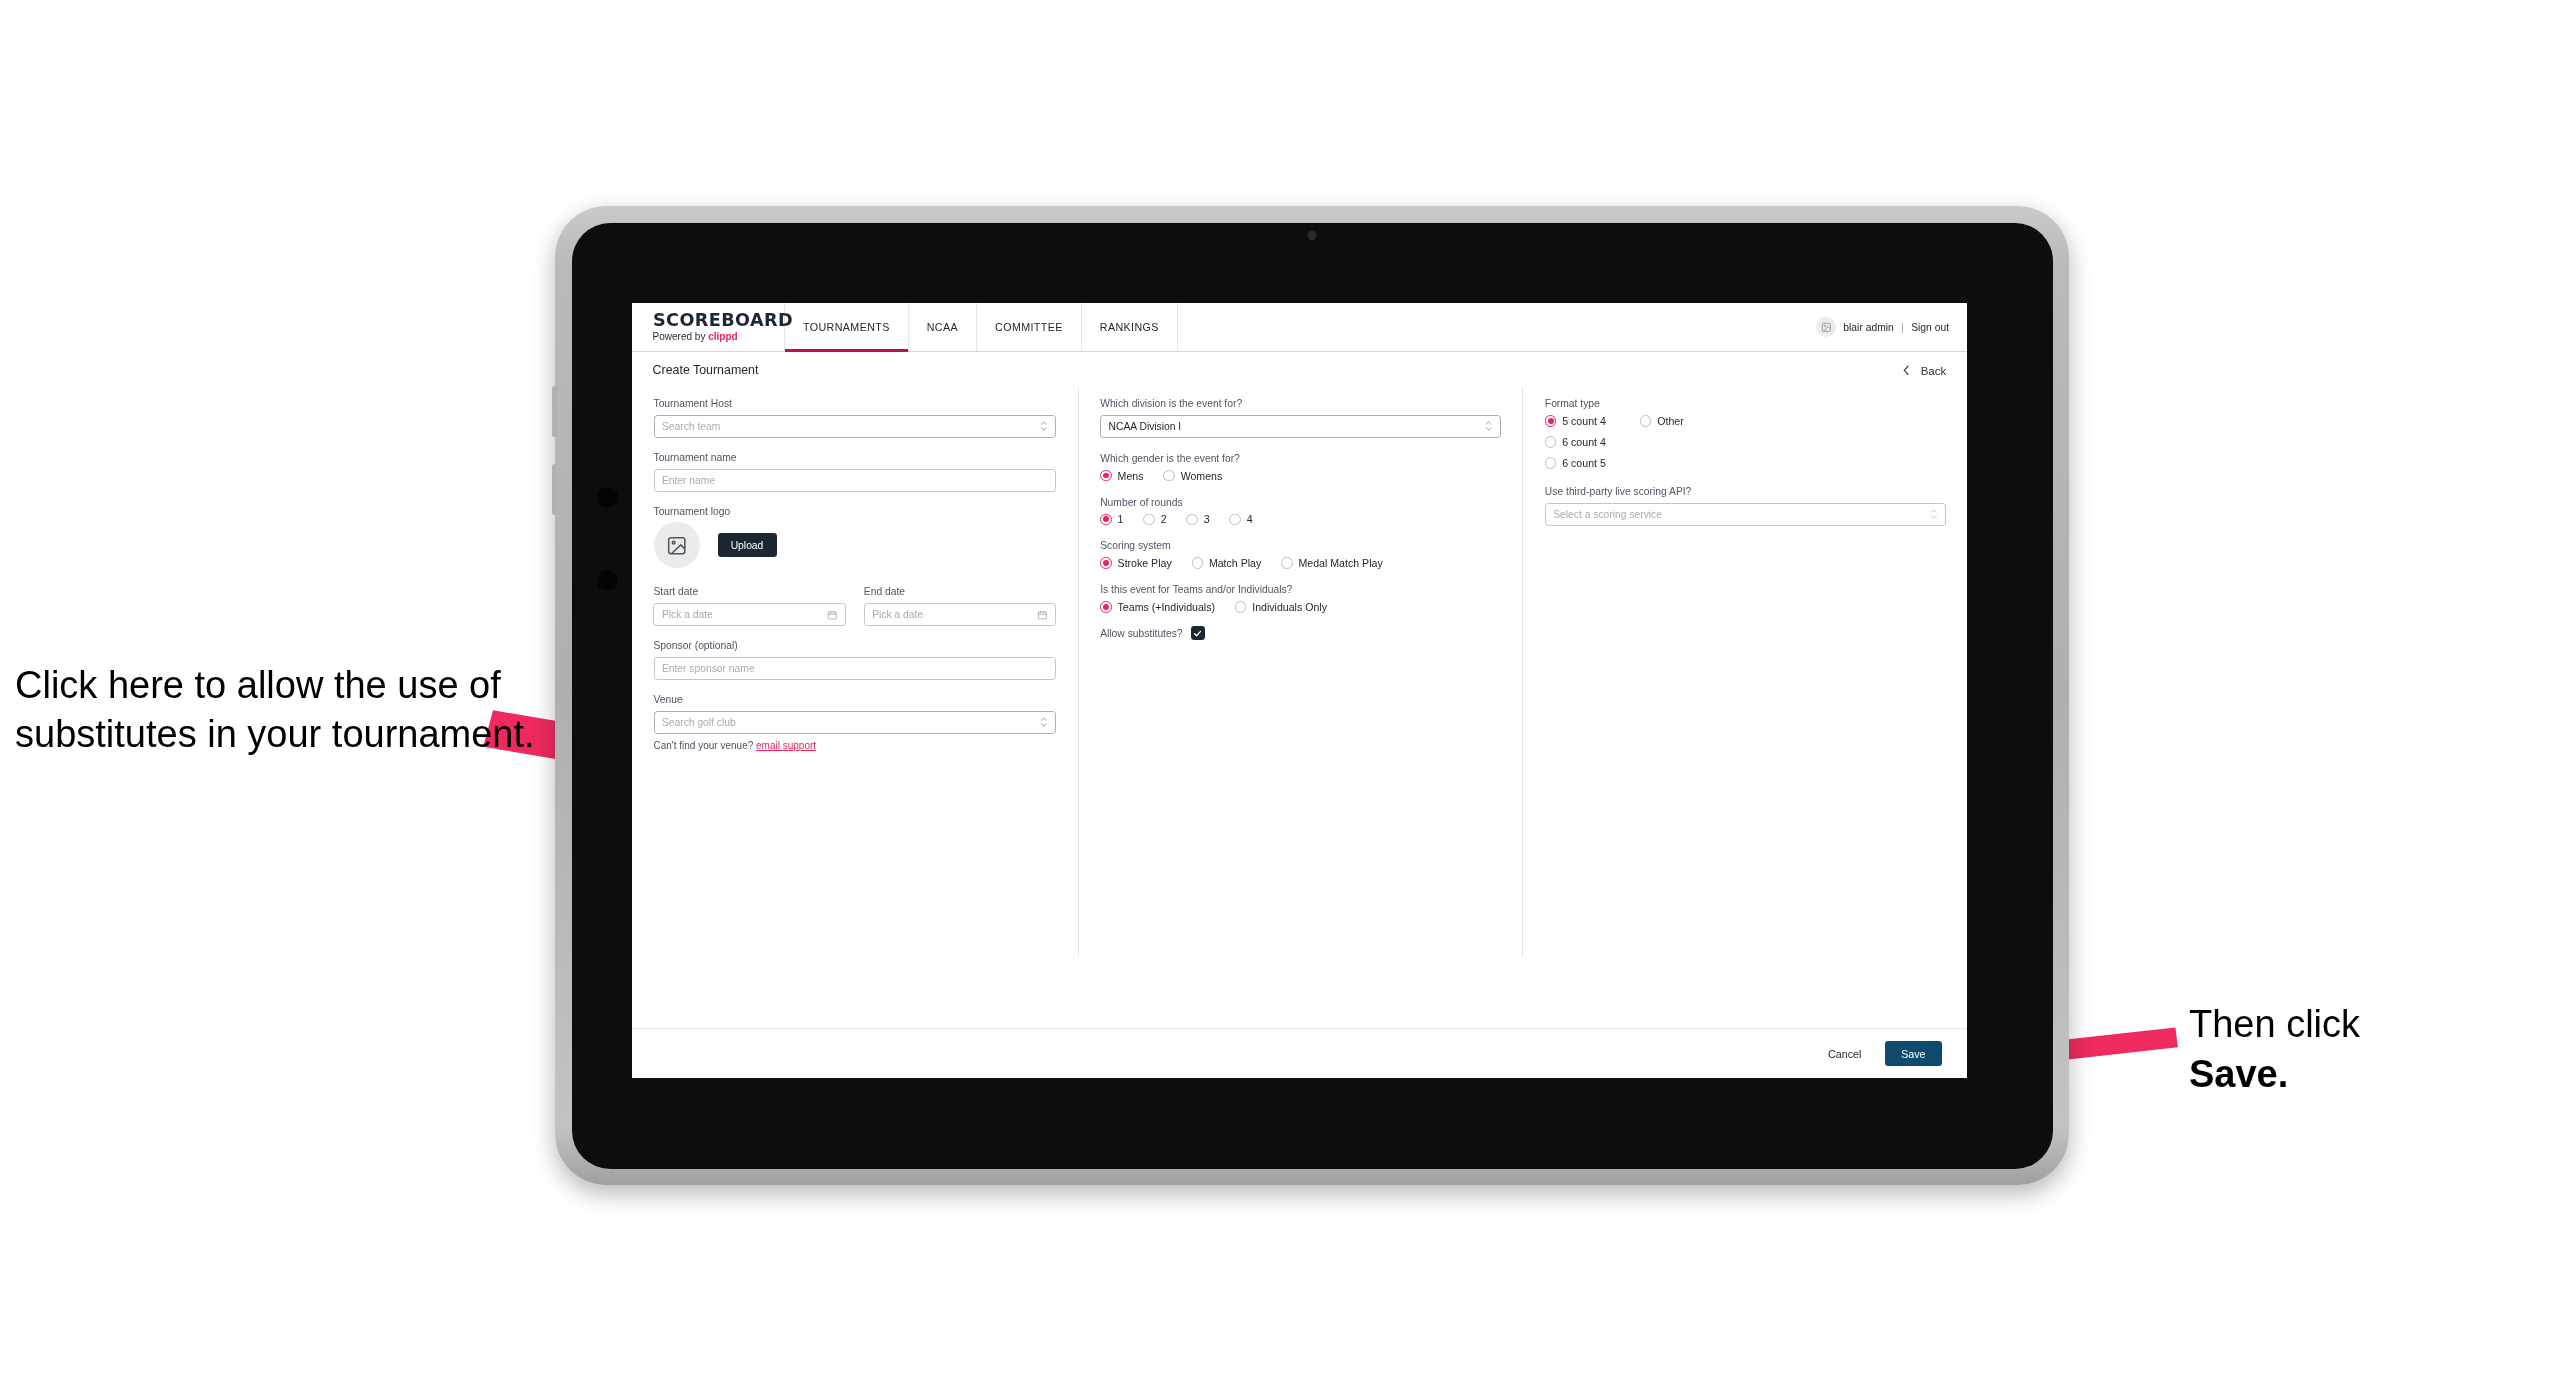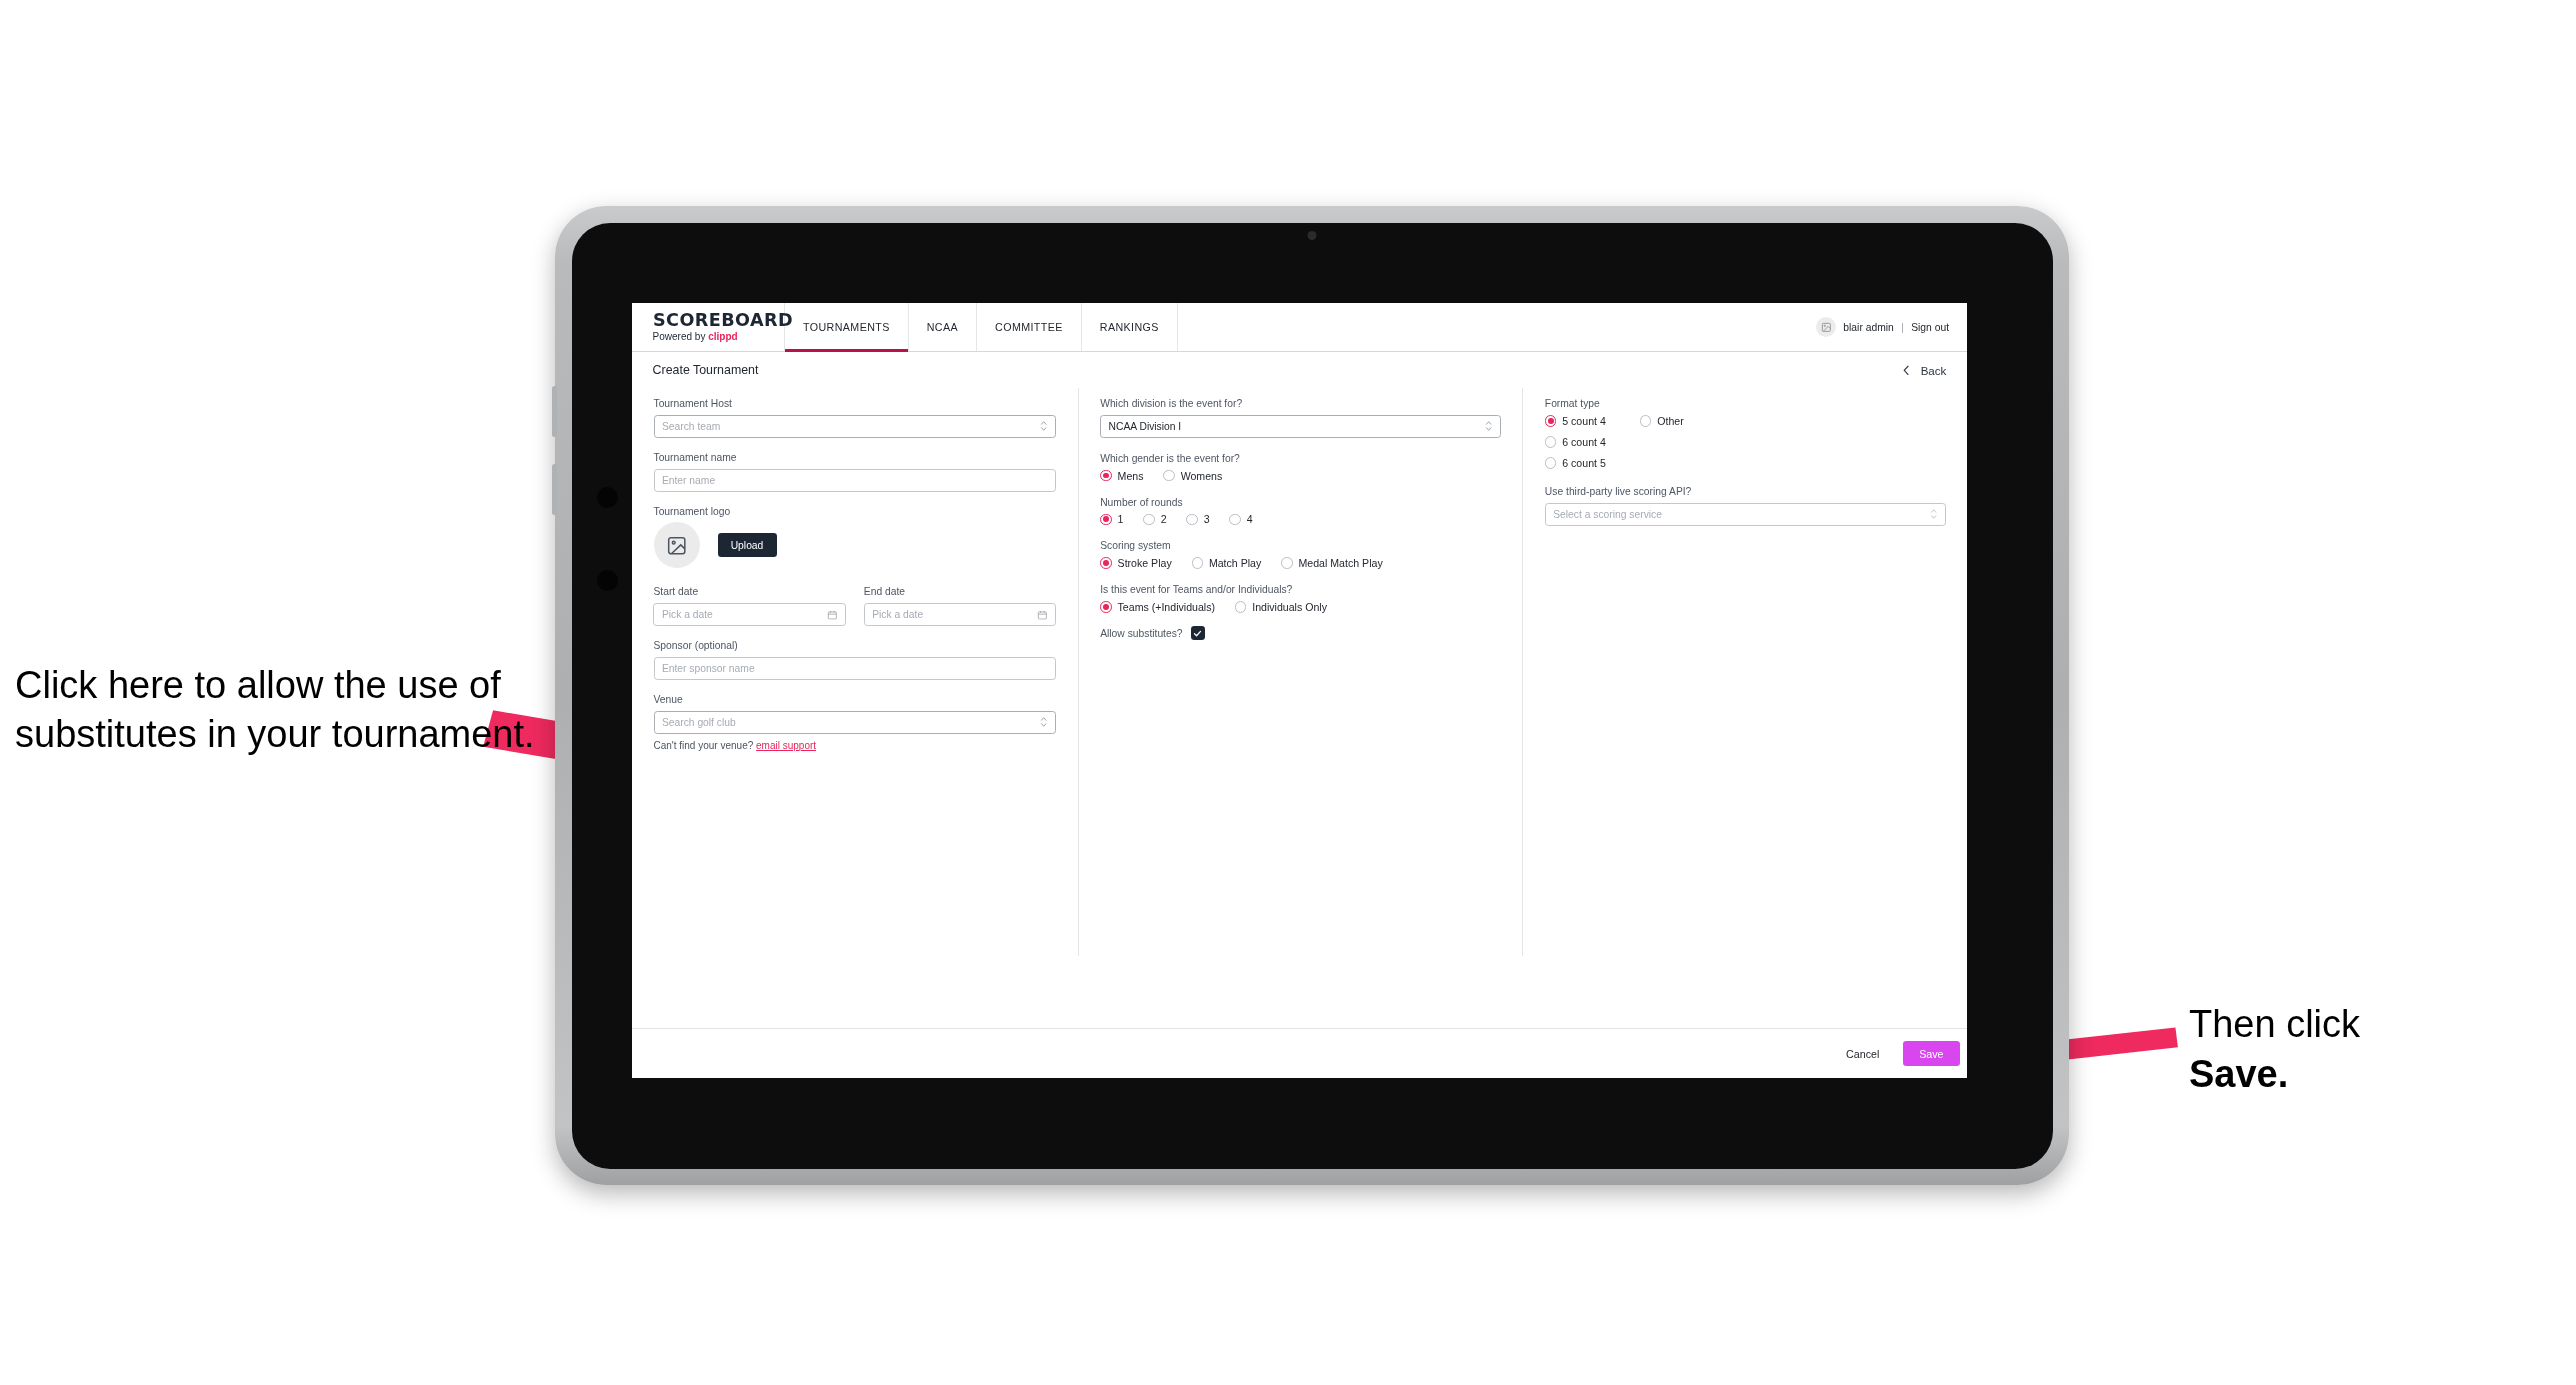--- a/index.html
+++ b/index.html
@@ -107,24 +107,24 @@
   #subsrow{display:flex;align-items:center;gap:8.3px;}
   #subslabel{font-size:10.3px;color:#4d5562;}
   #subsbox{
     width:14px;height:14px;border-radius:3.3px;background:#1d2734;
     display:flex;align-items:center;justify-content:center;cursor:pointer;
   }
 
   
   #footer{
     position:absolute;left:0;right:0;bottom:0;height:50px;border-top:0.8px solid #e2e4e7;background:#fff;
-    display:flex;align-items:center;justify-content:flex-end;gap:15px;padding-right:7px;box-sizing:border-box;
+    display:flex;align-items:center;justify-content:flex-end;gap:15px;padding-right:25px;box-sizing:border-box;
   }
   #cancelbtn{background:none;border:none;font-size:10.7px;color:#23282e;cursor:pointer;font-family:inherit;padding:5px 8.3px;}
-  #savebtn{background:#d946ef;border:none;color:#fff;font-size:10.7px;border-radius:3.3px;padding:6.6px 16.5px;cursor:pointer;font-family:inherit;}
+  #savebtn{background:#0c4a6e;border:none;color:#fff;font-size:10.7px;border-radius:3.3px;padding:6.6px 16.5px;cursor:pointer;font-family:inherit;}
 
   
   .anno{position:absolute;color:#000;font-family:"Liberation Sans",sans-serif;}
   #anno-left{left:15px;top:661px;width:529px;font-size:38px;line-height:1.28;}
   #anno-right{left:2189px;top:999px;width:355px;font-size:38px;line-height:1.32;}
   #anno-right .b{font-weight:bold;}
   svg.arrow{position:absolute;left:0;top:0;pointer-events:none;}
 </style>
 </head>
 <body>

